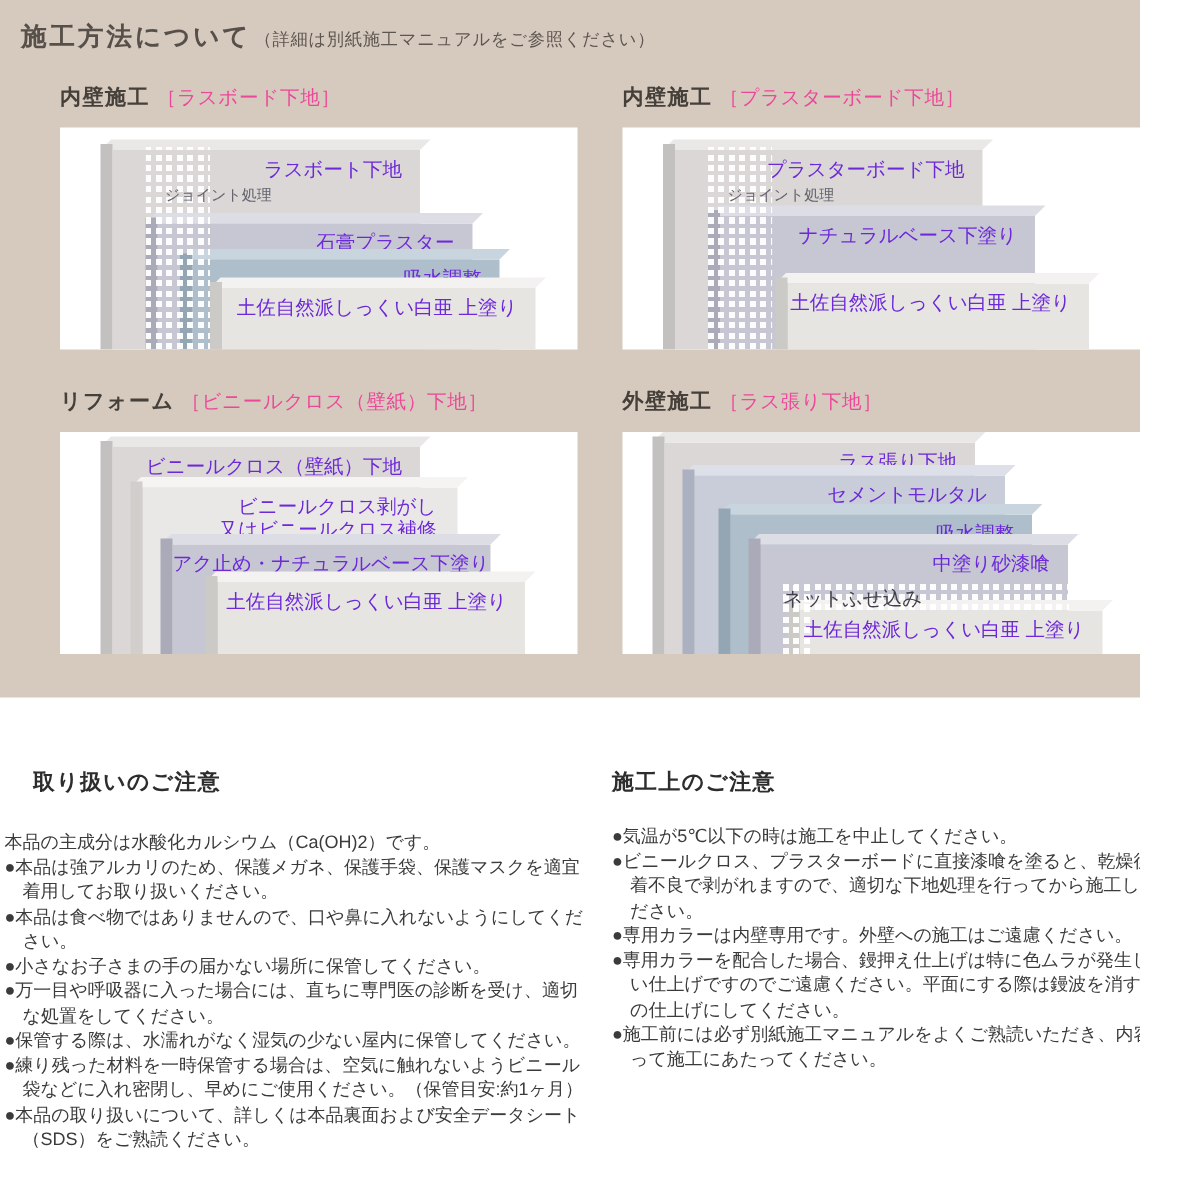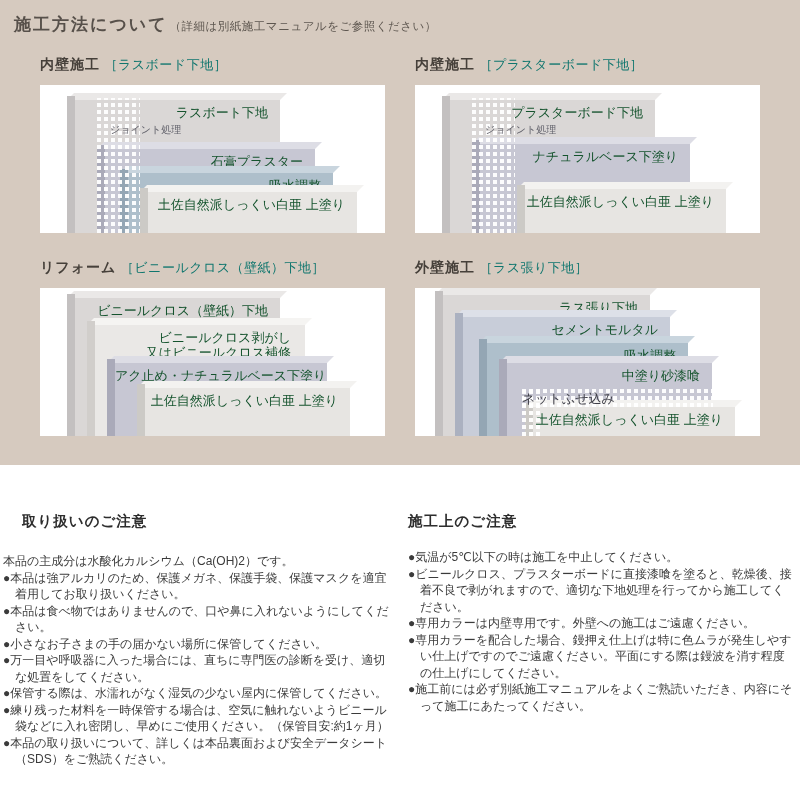--- a/index.html
+++ b/index.html
@@ -1,35 +1,35 @@
 <!DOCTYPE html>
 <html lang="ja"><head>
 <meta charset="utf-8">
 <style>
   html,body{margin:0;padding:0;}
   body{width:800px;height:800px;font-family:"Liberation Sans","DejaVu Sans",sans-serif;background:#fff;}
-  .page{position:relative;width:760px;height:800px;overflow:hidden;background:#fff;padding-left:40px;}
+  .page{position:relative;width:760px;height:800px;overflow:hidden;background:#fff;}
   .top-band{position:absolute;left:0;top:0;width:800px;height:465px;background:#d6cabf;}
   
   .main-title{position:absolute;left:14px;top:13px;color:#57504a;white-space:nowrap;}
   .main-title .big{font-size:17px;font-weight:bold;letter-spacing:2px;}
   .main-title .small{font-size:11.5px;letter-spacing:.5px;margin-left:2px;color:#5d564f;}
   
   .group{position:absolute;width:345px;}
   .ptitle{height:30px;line-height:18px;white-space:nowrap;}
   .ptitle .pt-main{font-size:14px;font-weight:bold;color:#46403a;letter-spacing:1px;}
-  .ptitle .pt-sub{font-size:13px;color:#0f766e;letter-spacing:.5px;}
+  .ptitle .pt-sub{font-size:13px;color:#ec4899;letter-spacing:.5px;}
   .pbox{position:relative;width:345px;height:148px;background:#fff;overflow:hidden;}
   
   .slab{position:absolute;}
   .slab::before{content:"";position:absolute;left:-8px;top:-7px;height:7px;width:calc(100% + 8px);
      transform:skewX(-45deg);transform-origin:0 100%;}
   .slab::after{content:"";position:absolute;left:-8px;top:-4px;bottom:0;width:8px;}
   .slab .lbl{display:block;text-align:right;padding:5px 12px 0 0;font-size:13px;line-height:15px;
-     color:#14532d;white-space:nowrap;}
+     color:#6d28d9;white-space:nowrap;}
   .warm{background:#dad7d6;}      .warm::before{background:#eae8e7;}      .warm::after{background:#c3c0c0;}
   .lavender{background:#c7c7d3;}  .lavender::before{background:#dddde5;}  .lavender::after{background:#aaaab9;}
   .blue{background:#aebfcb;}      .blue::before{background:#c9d5de;}      .blue::after{background:#94a6b4;}
   .light{background:#e7e5e2;}     .light::before{background:#f3f2f0;}     .light::after{background:#cccac6;}
   .nearwhite{background:#eae8e6;} .nearwhite::before{background:#f5f4f2;} .nearwhite::after{background:#d1cecb;}
   .cement{background:#c8cdd9;}    .cement::before{background:#dde0e8;}    .cement::after{background:#abb1c0;}
   
   .mesh{position:absolute;
     background-image:repeating-linear-gradient(0deg,rgba(255,255,255,.95) 0 4px,rgba(255,255,255,0) 4px 7px);
     -webkit-mask-image:repeating-linear-gradient(90deg,#000 0 4px,transparent 4px 7px);

